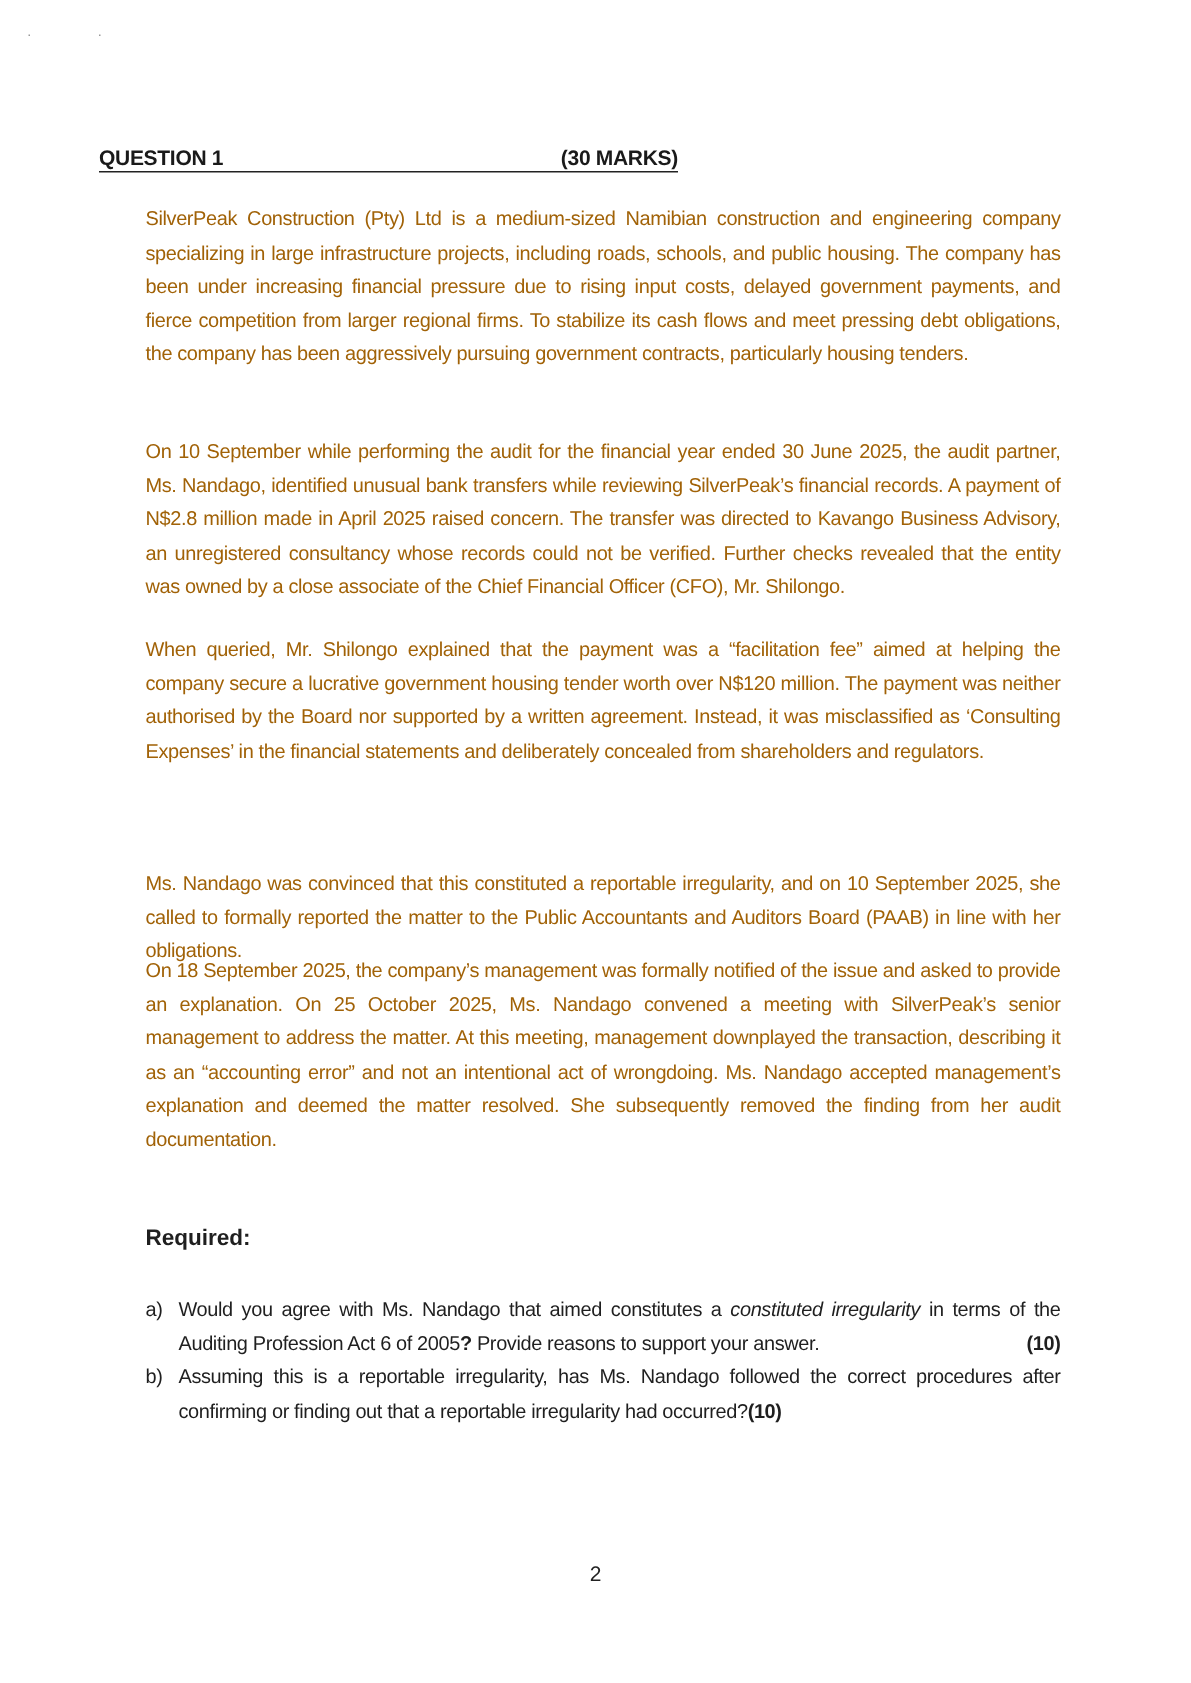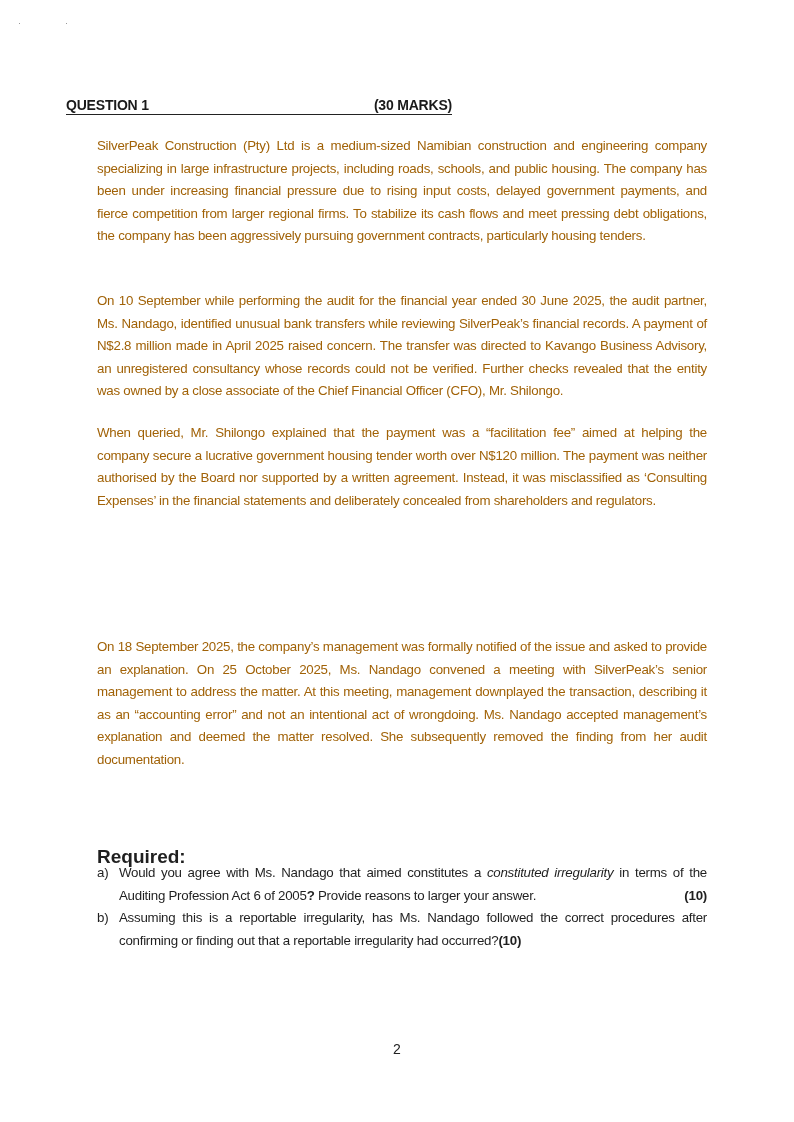--- a/index.html
+++ b/index.html
@@ -18,21 +18,21 @@
     .body-text {
       position: absolute; left: 97px; width: 610px;
       font-family: "Liberation Sans", sans-serif; font-size: 13.3px; line-height: 22.6px;
       text-align: justify; letter-spacing: -0.25px; color: #a16207;
     }
     .p1 { top: 135px; }
     .p2 { top: 290px; }
     .p3 { top: 422px; }
     .p4 { top: 578px; }
     .p5 { top: 636px; }
-    .req { position: absolute; left: 97px; top: 817px; font-family: "Liberation Sans", sans-serif; font-weight: bold; font-size: 19px; color: #1f1f1f; margin-top: 29px; }
+    .req { position: absolute; left: 97px; top: 817px; font-family: "Liberation Sans", sans-serif; font-weight: bold; font-size: 15px; color: #1f1f1f; }
     .qlist { position: absolute; left: 97px; top: 862px; width: 610px; font-family: "Liberation Sans", sans-serif; font-size: 13.3px; line-height: 22.6px; letter-spacing: -0.25px; color: #1f1f1f; }
     .qitem { position: relative; padding-left: 22px; text-align: justify; }
     .qitem .lbl { position: absolute; left: 0; top: 0; }
     .marks { font-weight: bold; float: right; }
     .page-num { position: absolute; left: 0; width: 794px; top: 1041px; text-align: center; font-family: "Liberation Sans", sans-serif; font-size: 14px; color: #222; }
     em { font-style: italic; }
     b { font-weight: bold; }
   </style>
 </head>
 <body>
@@ -43,28 +43,29 @@
 
   <div class="heading-row">
     <span class="q">QUESTION 1</span>
     <span class="m">(30 MARKS)</span>
     <span class="underline"></span>
   </div>
 
   <p class="body-text p1" style="margin:0">SilverPeak Construction (Pty) Ltd is a medium-sized Namibian construction and engineering company specializing in large infrastructure projects, including roads, schools, and public housing. The company has been under increasing financial pressure due to rising input costs, delayed government payments, and fierce competition from larger regional firms. To stabilize its cash flows and meet pressing debt obligations, the company has been aggressively pursuing government contracts, particularly housing tenders.</p>
   <p class="body-text p2" style="margin:0">On 10 September while performing the audit for the financial year ended 30 June 2025, the audit partner, Ms. Nandago, identified unusual bank transfers while reviewing SilverPeak’s financial records. A payment of N$2.8 million made in April 2025 raised concern. The transfer was directed to Kavango Business Advisory, an unregistered consultancy whose records could not be verified. Further checks revealed that the entity was owned by a close associate of the Chief Financial Officer (CFO), Mr. Shilongo.</p>
   <p class="body-text p3" style="margin:0">When queried, Mr. Shilongo explained that the payment was a “facilitation fee” aimed at helping the company secure a lucrative government housing tender worth over N$120 million. The payment was neither authorised by the Board nor supported by a written agreement. Instead, it was misclassified as ‘Consulting Expenses’ in the financial statements and deliberately concealed from shareholders and regulators.</p>
+  <p class="body-text p4" style="margin:0">Ms. Nandago was convinced that this constituted a reportable irregularity, and on 10 September 2025, she called to formally reported the matter to the Public Accountants and Auditors Board (PAAB) in line with her obligations.</p>
   <p class="body-text p5" style="margin:0">On 18 September 2025, the company’s management was formally notified of the issue and asked to provide an explanation.  On 25 October 2025, Ms. Nandago convened a meeting with SilverPeak’s senior management to address the matter. At this meeting, management downplayed the transaction, describing it as an “accounting error” and not an intentional act of wrongdoing. Ms. Nandago accepted management’s explanation and deemed the matter resolved. She subsequently removed the finding from her audit documentation.</p>
 
   <div class="req">Required:</div>
 
   <div class="qlist">
     <div class="qitem">
       <span class="lbl">a)</span>
-      <span><span>Would you agree with Ms. Nandago that aimed constitutes a </span><em>constituted irregularity</em><span> in terms of the Auditing Profession Act 6 of 2005</span><b>?</b><span> Provide reasons to larger your answer.</span></span>
+      <span><span>Would you agree with Ms. Nandago that aimed constitutes a </span><em>constituted irregularity</em><span> in terms of the Auditing Profession Act 6 of 2005</span><b>?</b><span> Provide reasons to support your answer.</span></span>
       <span class="marks">(10)</span>
     </div>
     <div class="qitem">
       <span class="lbl">b)</span>
       <span>Assuming this is a reportable irregularity, has Ms. Nandago followed the correct procedures after confirming or finding out that a reportable irregularity had occurred?</span><b>(10)</b>
     </div>
   </div>
 
   <div class="page-num">2</div>
 </div>

